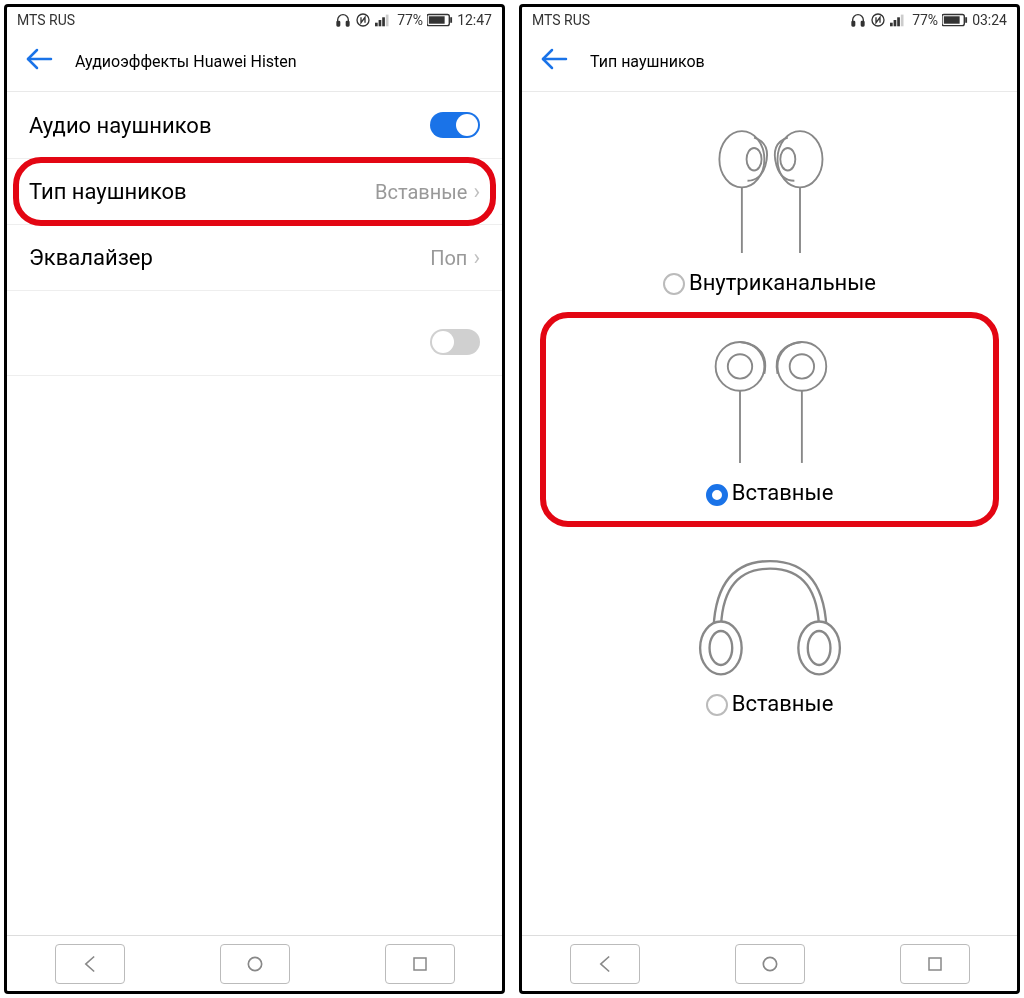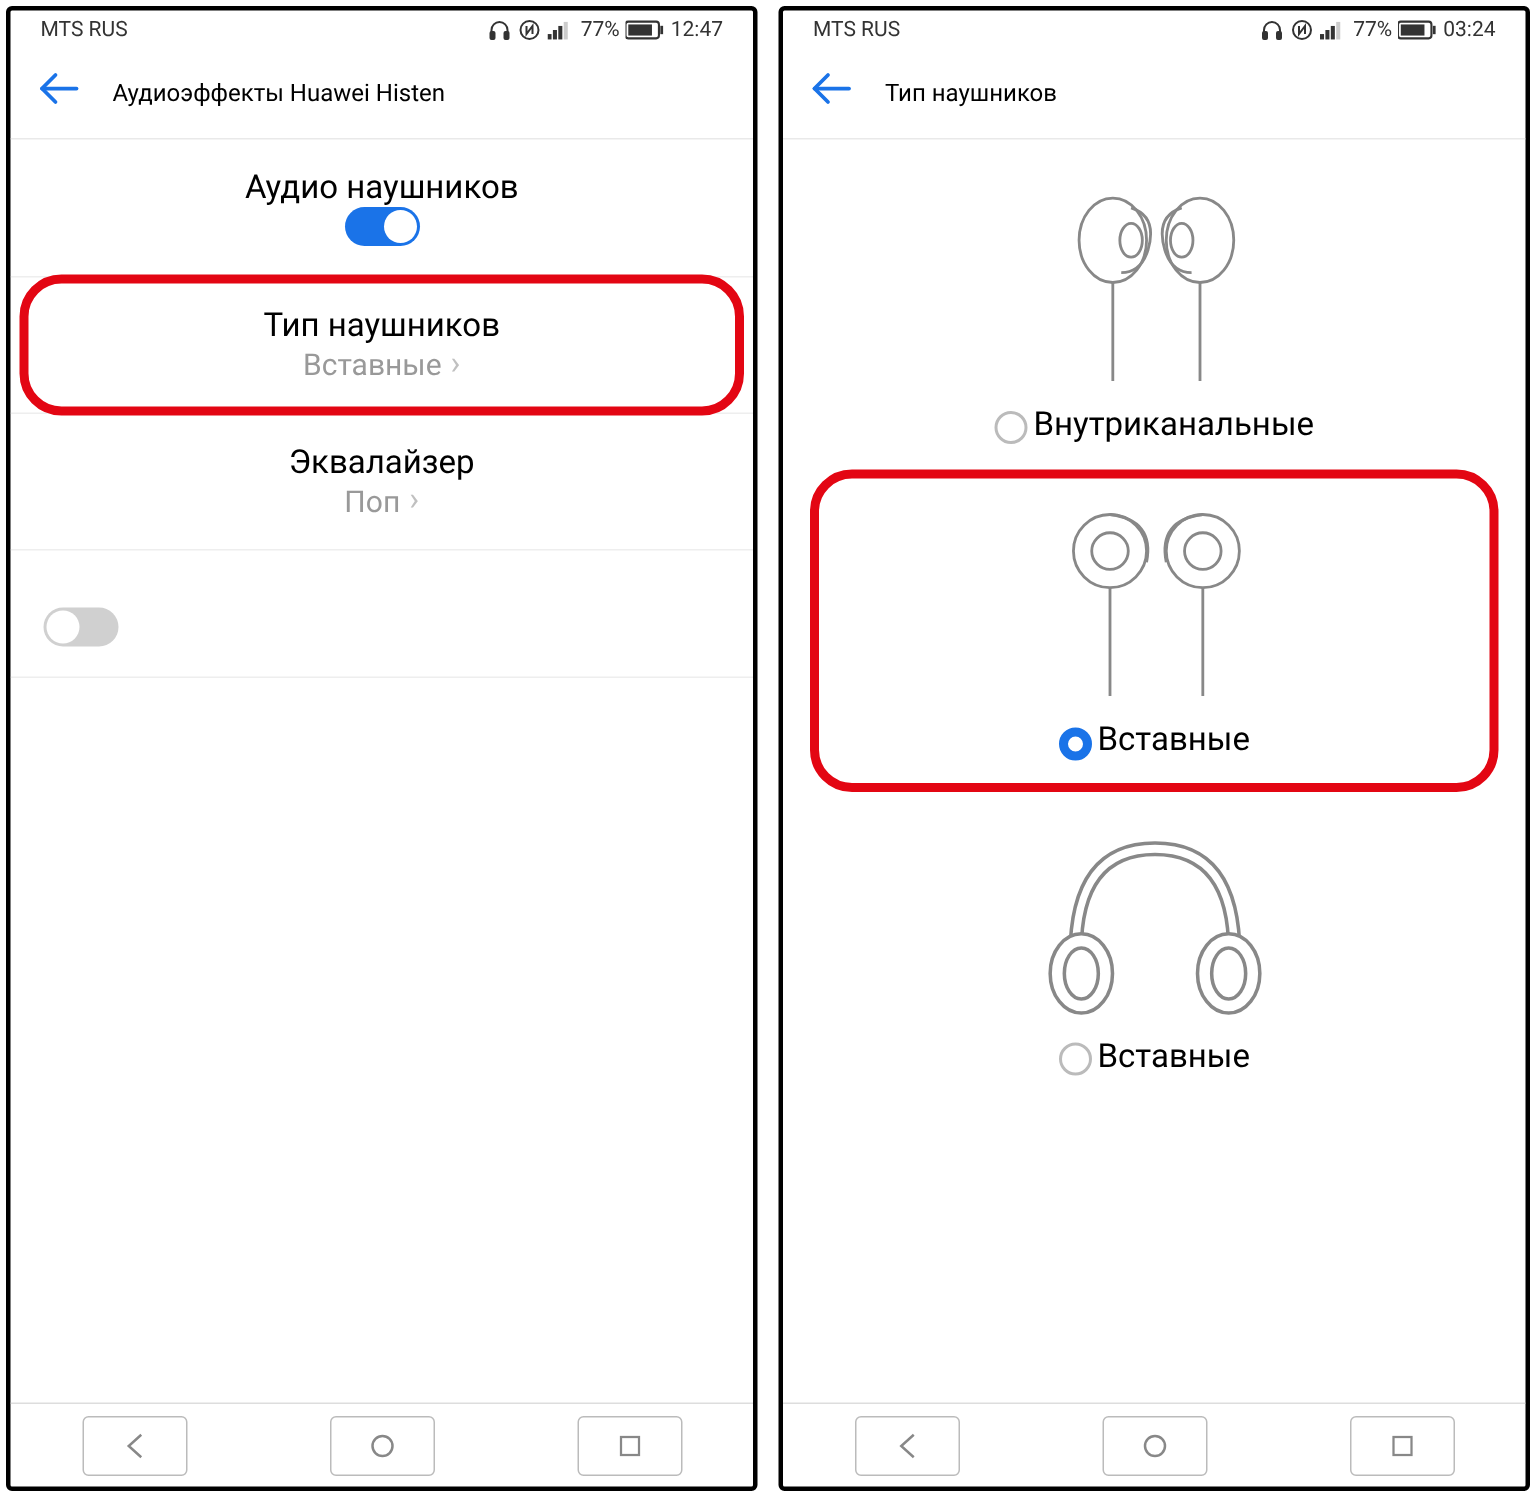--- a/index.html
+++ b/index.html
@@ -21,21 +21,21 @@
     flex-direction: column;
     position: relative;
     overflow: hidden;
   }
   
   .status-bar {
     height: 26px;
     display: flex;
     align-items: center;
     justify-content: space-between;
-    padding: 0 20px;
+    padding: 0 10px;
     font-size: 14px;
     color: #333;
   }
   .status-right { display: flex; align-items: center; gap: 4px; }
   .status-icon { display: inline-flex; align-items: center; }
   
   .app-bar {
     display: flex;
     align-items: center;
     padding: 14px 18px 16px 18px;
@@ -46,21 +46,20 @@
   .app-title { font-size: 16px; font-weight: 400; color: #000; }
   
   .content { flex: 1; overflow: hidden; }
   .row {
     display: flex;
     align-items: center;
     justify-content: space-between;
     padding: 20px 22px;
     border-bottom: 1px solid #eee;
     position: relative;
-    flex-direction: column;
   }
   .row-title { font-size: 22px; color: #000; }
   .row-sub { font-size: 18px; color: #888; margin-top: 6px; max-width: 280px; }
   .row-right { display: flex; align-items: center; gap: 6px; color: #999; font-size: 20px; }
   .chevron { color: #c0c0c0; font-size: 22px; }
   
   .toggle {
     width: 50px; height: 26px; border-radius: 13px; position: relative;
   }
   .toggle.on { background: #1a73e8; }

